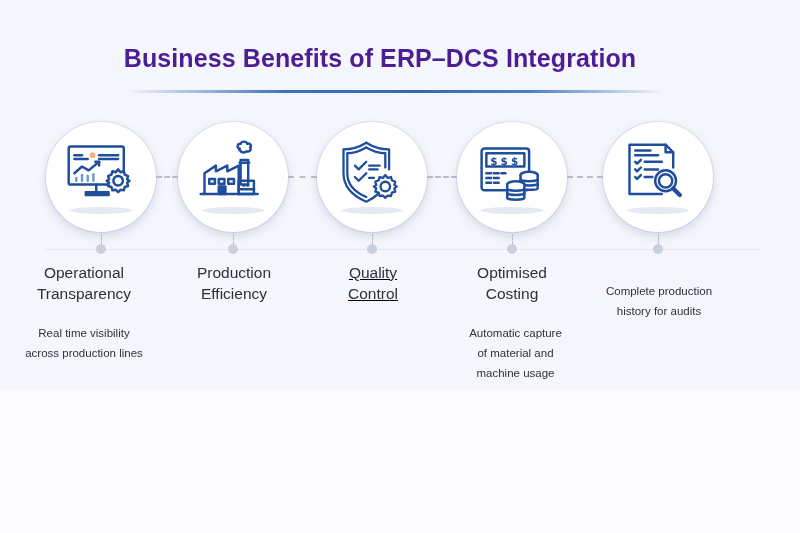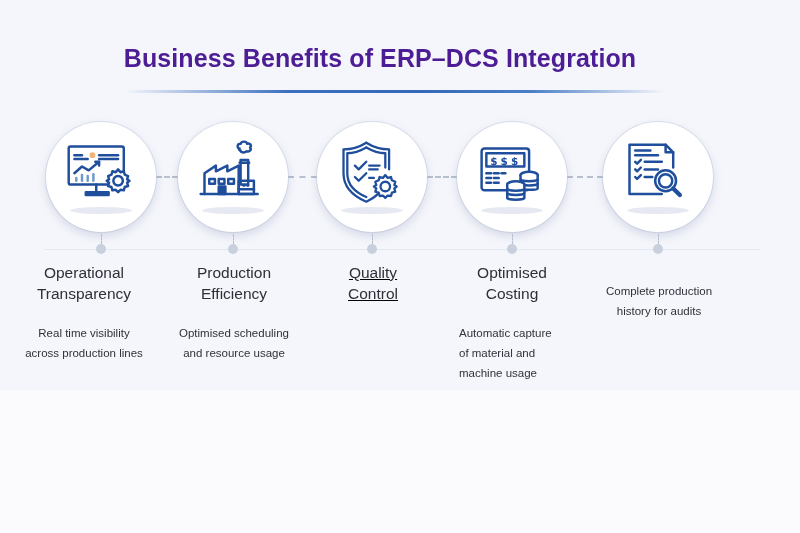--- a/index.html
+++ b/index.html
@@ -201,30 +201,28 @@
 
 <div class="col" style="left:14px;width:140px;">
   <div class="h">Operational
 Transparency</div>
   <div class="d">Real time visibility
 across production lines</div>
 </div>
 <div class="col" style="left:168px;width:132px;">
   <div class="h">Production
 Efficiency</div>
-  <div class="d">Optimised scheduling
-and resource usage</div>
 </div>
 <div class="col" style="left:318px;width:110px;text-decoration:underline;">
   <div class="h">Quality
 Control</div>
 </div>
 <div class="col" style="left:452px;width:120px;">
   <div class="h">Optimised
 Costing</div>
-  <div class="d" style="text-align:left;padding-left:7px;">Automatic capture
+  <div class="d" style="text-align:center;padding-left:7px;">Automatic capture
 of material and
 machine usage</div>
 </div>
 <div class="col" style="left:598px;width:122px;">
   <div class="d">Complete production
 history for audits</div>
 </div>
 
 </body></html>

